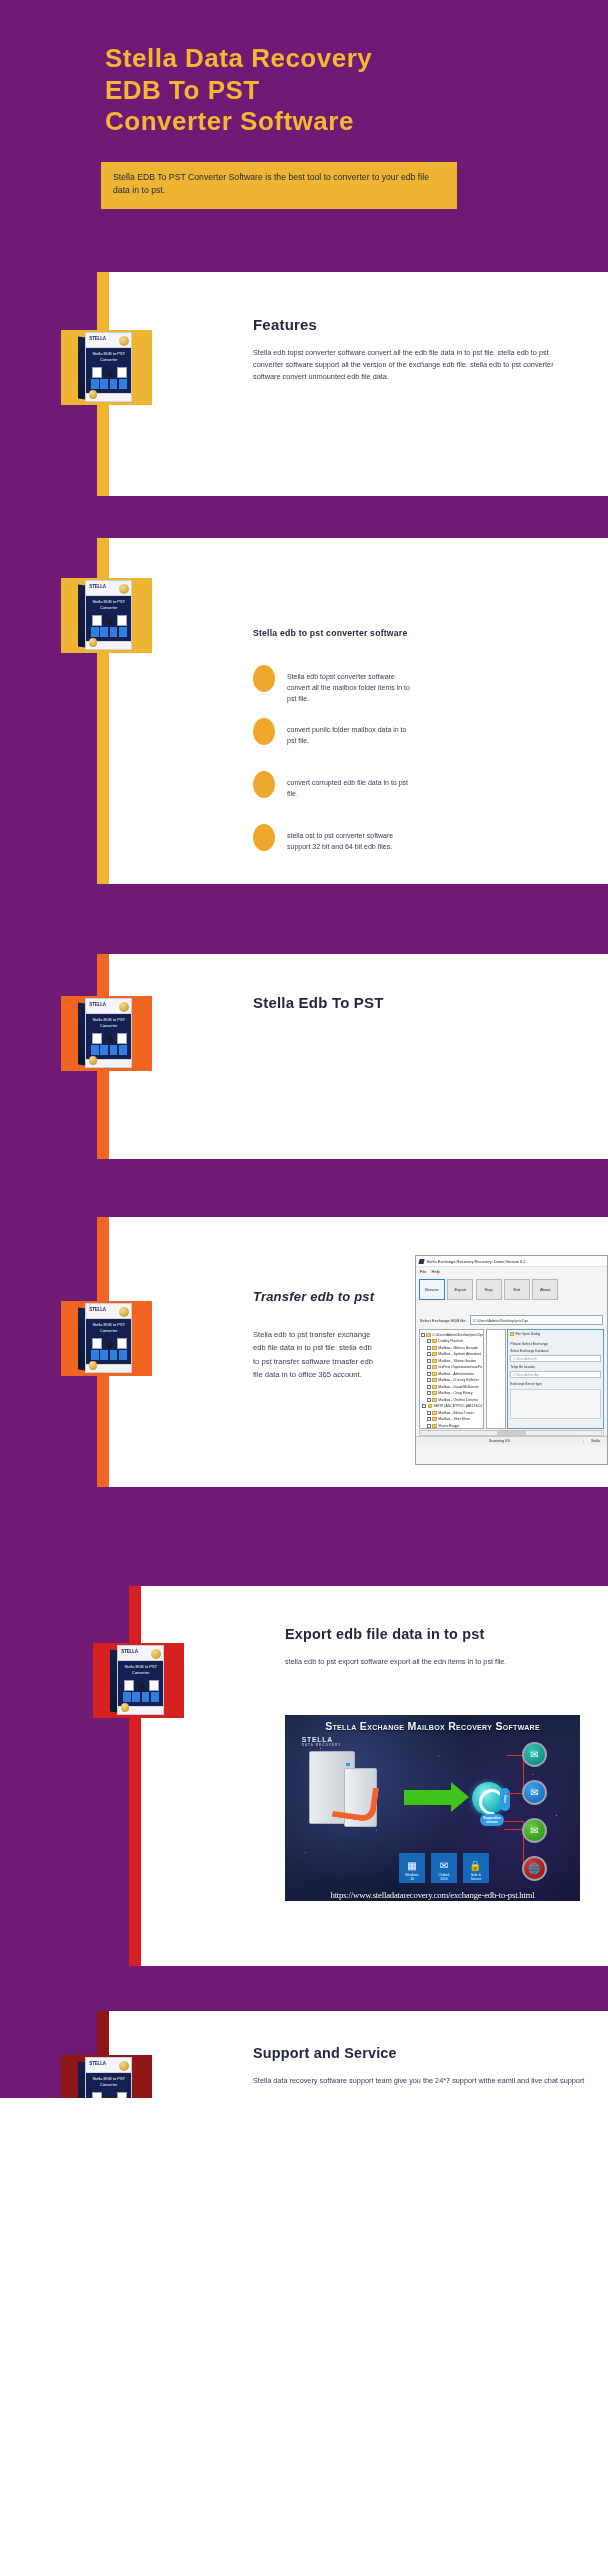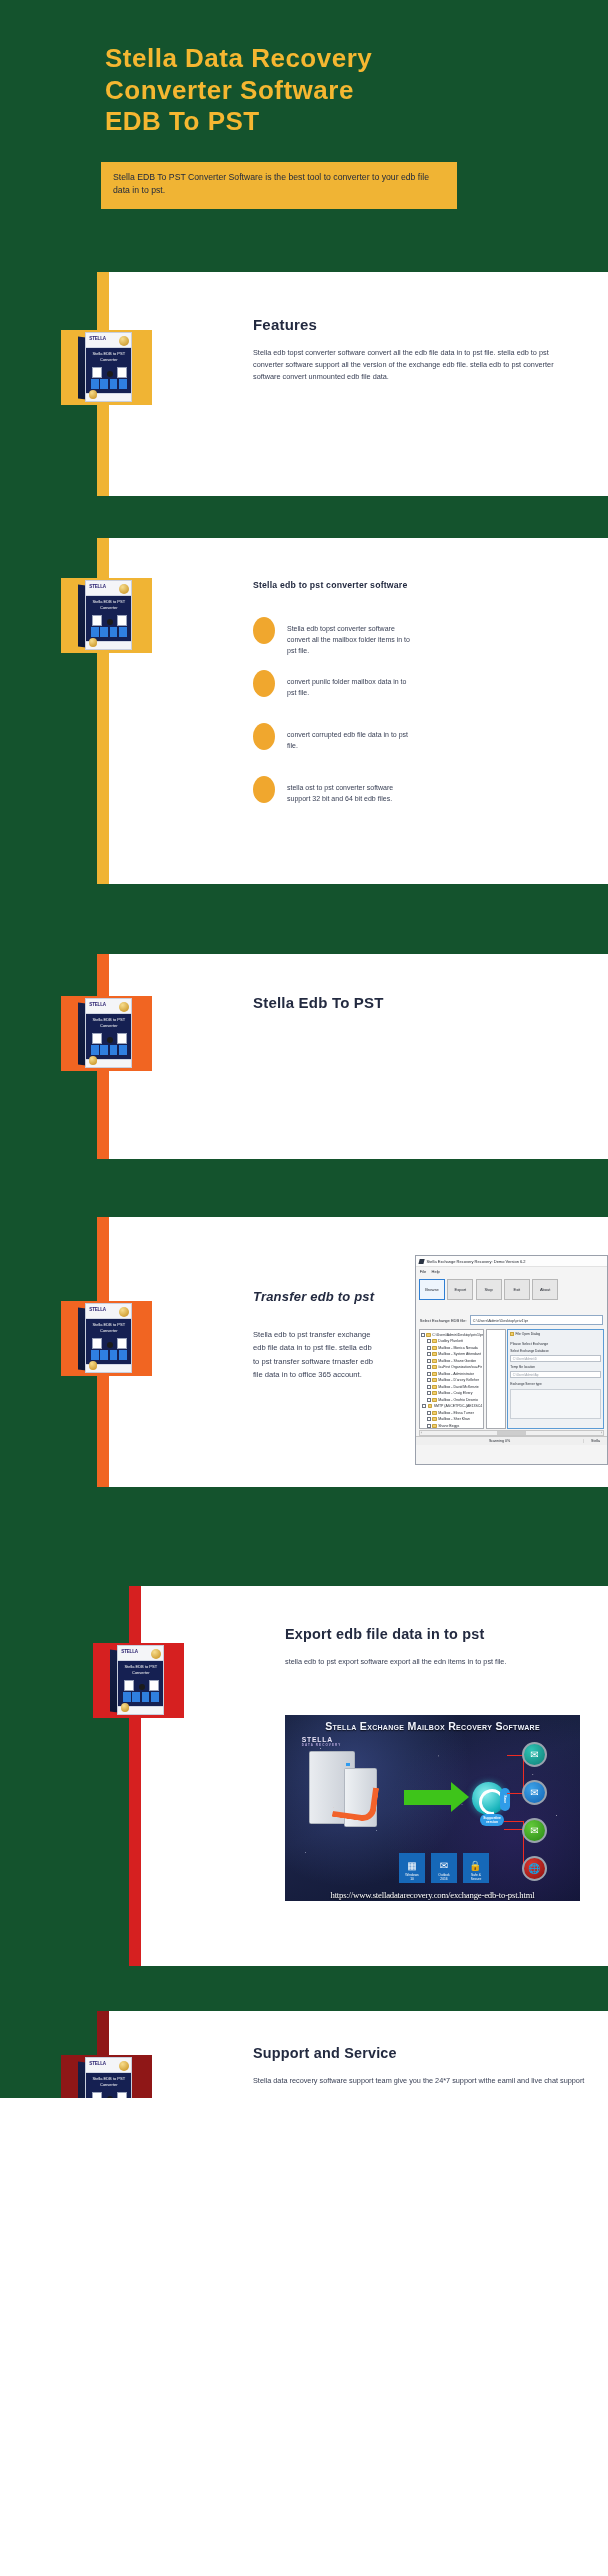--- a/index.html
+++ b/index.html
@@ -6,21 +6,21 @@
   html, body { background: #ffffff; }
   body {
     width: 608px;
     font-family: "Liberation Sans", sans-serif;
     -webkit-font-smoothing: antialiased;
   }
   .infographic {
     position: relative;
     width: 608px;
     height: 2098px;
-    background: #14532d;
+    background: #701a75;
     overflow: hidden;
   }
 
   
   .header { position: absolute; left: 0; top: 0; width: 608px; height: 251px; }
   .header-title {
     position: absolute;
     left: 105px; top: 43px;
     width: 471px;
     color: #f5b731;
@@ -377,22 +377,22 @@
   }
 </style>
 </head>
 <body>
 
 <div class="infographic">
 
   <div class="header">
     <div class="header-title">
       <span class="ln">Stella Data Recovery</span>
+      <span class="ln">EDB To PST</span>
       <span class="ln">Converter Software</span>
-      <span class="ln">EDB To PST</span>
     </div>
     <div class="subtitle-box">
       <div class="txt">Stella EDB To PST Converter Software is the best tool to converter to your edb file data in to pst.</div>
     </div>
   </div>
 
   <div class="section" style="top:272px;height:224px;">
     <div class="accent-bar" style="background:#f0b434;"></div>
     <div class="box-tile" style="top:58px;background:#f0b434;">
       <div class="prodbox">
@@ -454,21 +454,21 @@
               <i></i>
               <i></i>
             </div>
           <div class="foot">
             <div class="seal2"></div>
           </div>
         </div>
       </div>
     </div>
     <div class="sec-body" style="left:156px;top:42px;width:319px;">
-      <div class="sec-title" style="font-size:8.7px;">Stella edb to pst converter software</div>
+      <div class="sec-title" style="font-size:8.7px;margin-top:48px;">Stella edb to pst converter software</div>
 
       <div class="bullet-row" style="margin-top:27px;height:44px;">
         <div class="bullet-dot"></div>
         <div class="bullet-text">Stella edb topst converter software convert all the mailbox folder items in to pst file.</div>
       </div>
       <div class="bullet-row" style="margin-top:9px;height:44px;">
         <div class="bullet-dot"></div>
         <div class="bullet-text">convert punilc folder mailbox data in to pst file.</div>
       </div>
       <div class="bullet-row" style="margin-top:9px;height:44px;">

